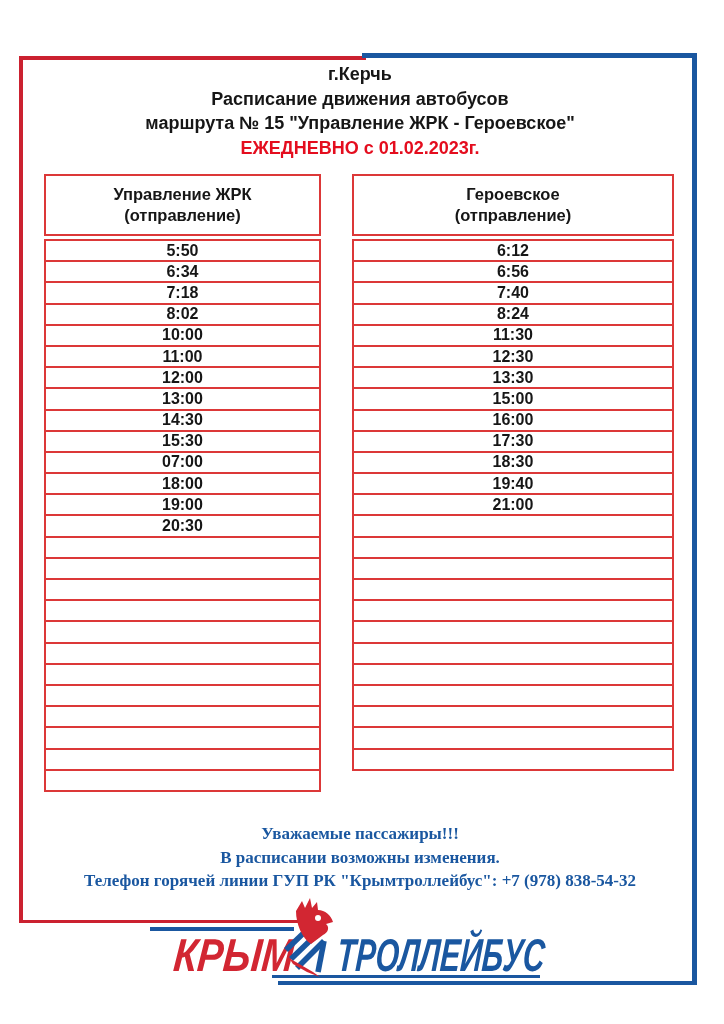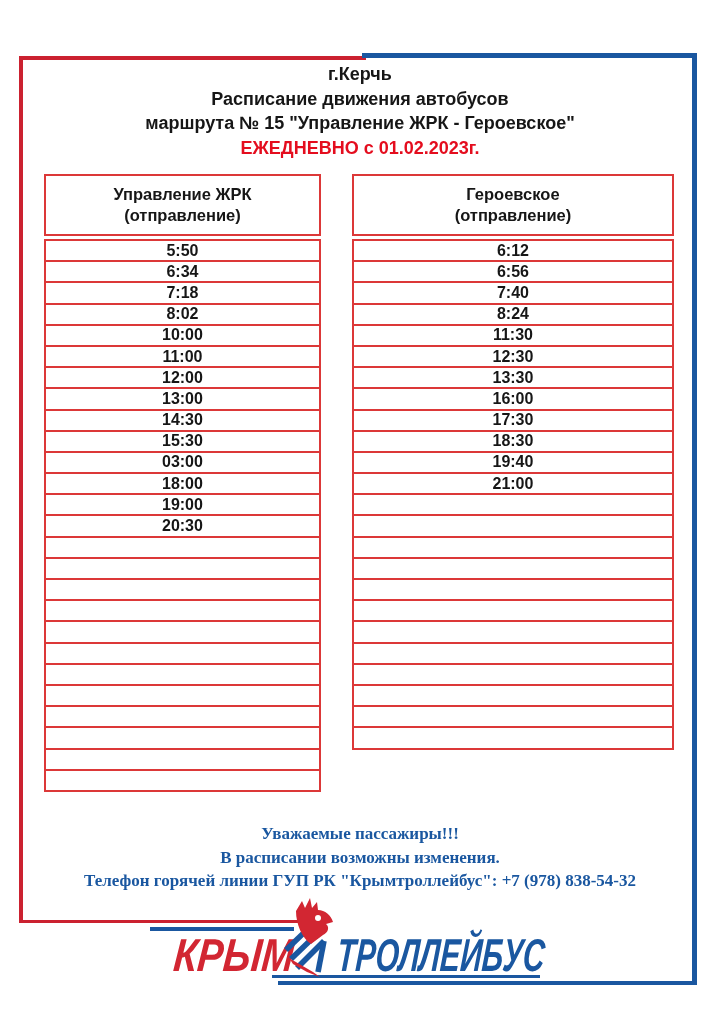--- a/index.html
+++ b/index.html
@@ -78,21 +78,21 @@
           <div class="tt-row">5:50</div>
           <div class="tt-row">6:34</div>
           <div class="tt-row">7:18</div>
           <div class="tt-row">8:02</div>
           <div class="tt-row">10:00</div>
           <div class="tt-row">11:00</div>
           <div class="tt-row">12:00</div>
           <div class="tt-row">13:00</div>
           <div class="tt-row">14:30</div>
           <div class="tt-row">15:30</div>
-          <div class="tt-row">03:00</div>
+          <div class="tt-row">07:00</div>
           <div class="tt-row">18:00</div>
           <div class="tt-row">19:00</div>
           <div class="tt-row">20:30</div>
           <div class="tt-row"></div>
           <div class="tt-row"></div>
           <div class="tt-row"></div>
           <div class="tt-row"></div>
           <div class="tt-row"></div>
           <div class="tt-row"></div>
           <div class="tt-row"></div>
@@ -109,20 +109,21 @@
         <div>(отправление)</div>
       </div>
       <div class="tt-body">
           <div class="tt-row">6:12</div>
           <div class="tt-row">6:56</div>
           <div class="tt-row">7:40</div>
           <div class="tt-row">8:24</div>
           <div class="tt-row">11:30</div>
           <div class="tt-row">12:30</div>
           <div class="tt-row">13:30</div>
+          <div class="tt-row">15:00</div>
           <div class="tt-row">16:00</div>
           <div class="tt-row">17:30</div>
           <div class="tt-row">18:30</div>
           <div class="tt-row">19:40</div>
           <div class="tt-row">21:00</div>
           <div class="tt-row"></div>
           <div class="tt-row"></div>
           <div class="tt-row"></div>
           <div class="tt-row"></div>
           <div class="tt-row"></div>

